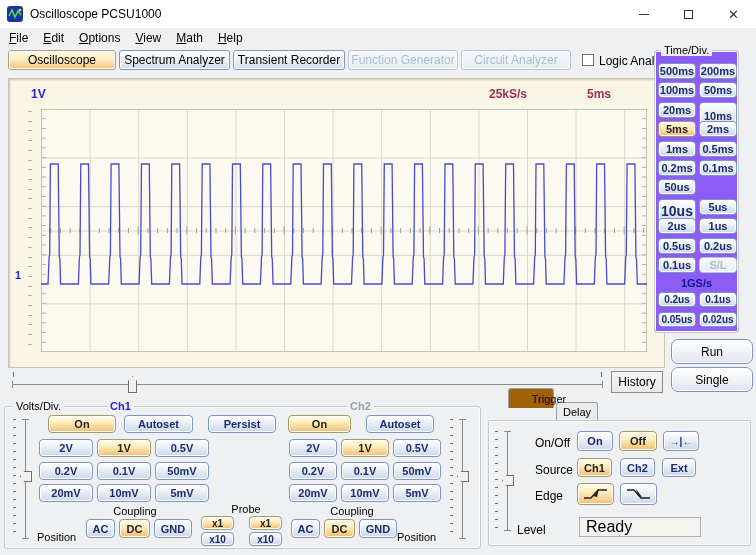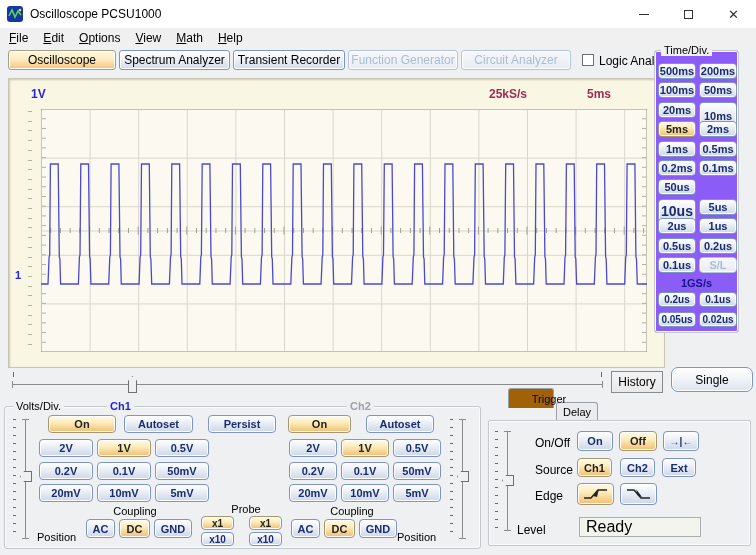--- a/index.html
+++ b/index.html
@@ -303,20 +303,21 @@
         <div class="btn dis" style="left: 44px; top: 206px; width: 38px; height: 16px; font-size: 11px;">S/L</div>
       </div>
     <div id="gs-label">1GS/s</div>
     <div id="gs-grid">
         <div class="btn" style="left: 3px; top: 241px; width: 38px; height: 15px; font-size: 10px;">0.2us</div>
         <div class="btn" style="left: 44px; top: 241px; width: 38px; height: 15px; font-size: 10px;">0.1us</div>
         <div class="btn" style="left: 3px; top: 261px; width: 38px; height: 15px; font-size: 10px;">0.05us</div>
         <div class="btn" style="left: 44px; top: 261px; width: 38px; height: 15px; font-size: 10px;">0.02us</div>
       </div>
   </div>
+  <div id="run-btn" class="bigbtn">Run</div>
   <div id="single-btn" class="bigbtn">Single</div>
 
   <div id="volts-box" class="groupbox">
     <span class="gb-title" style="left:8px;">Volts/Div.</span>
     <span id="ch1-label" class="ch-label">Ch1</span>
     <span id="ch2-label" class="ch-label">Ch2</span>
 
     <div class="vslider" style="left:6px; top:12px; height:120px;">
       <div class="ticks"></div>
         <div class="groove"></div>

